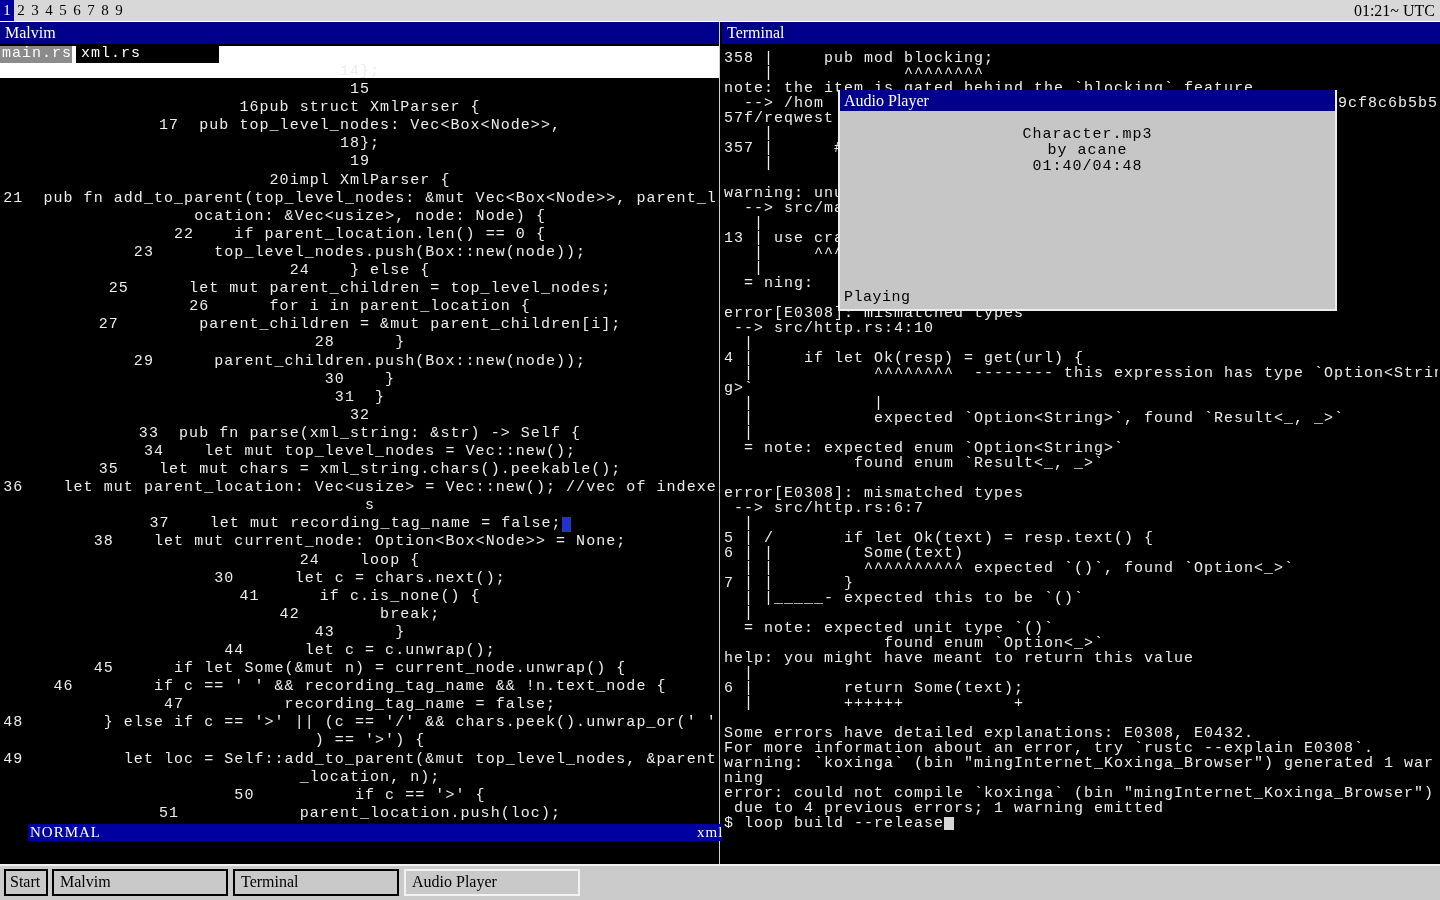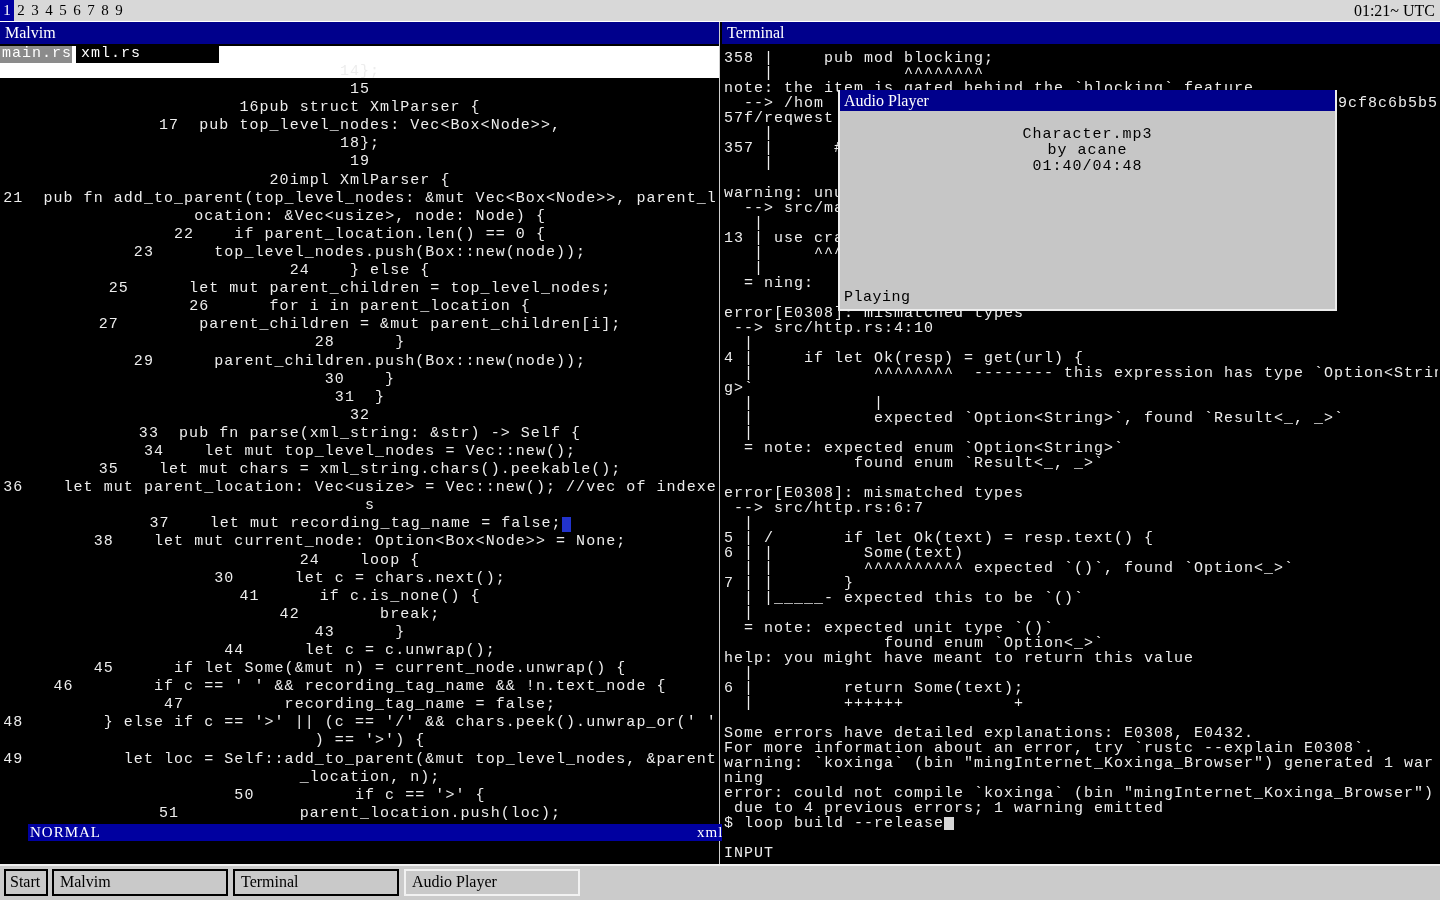--- a/index.html
+++ b/index.html
@@ -190,21 +190,20 @@
         <div class="t-line"><span>  |         ++++++           +</span></div>
         <div class="t-line"><span></span></div>
         <div class="t-line"><span>Some errors have detailed explanations: E0308, E0432.</span></div>
         <div class="t-line"><span>For more information about an error, try `rustc --explain E0308`.</span></div>
         <div class="t-line"><span>warning: `koxinga` (bin "mingInternet_Koxinga_Browser") generated 1 war</span></div>
         <div class="t-line"><span>ning</span></div>
         <div class="t-line"><span>error: could not compile `koxinga` (bin "mingInternet_Koxinga_Browser")</span></div>
         <div class="t-line"><span> due to 4 previous errors; 1 warning emitted</span></div>
         <div class="t-line"><span>$ loop build --release</span><span class="t-cursor"></span></div>
         <div class="t-line"><span></span></div>
-        <div class="t-line"><span>INPUT</span></div>
       </div>
   </div>
 
   <div class="player">
     <div class="titlebar">Audio Player</div>
     <div class="ap-body">
       <div class="ap-line">Character.mp3</div>
       <div class="ap-line">by acane</div>
       <div class="ap-line">01:40/04:48</div>
       <div class="ap-status">Playing</div>

